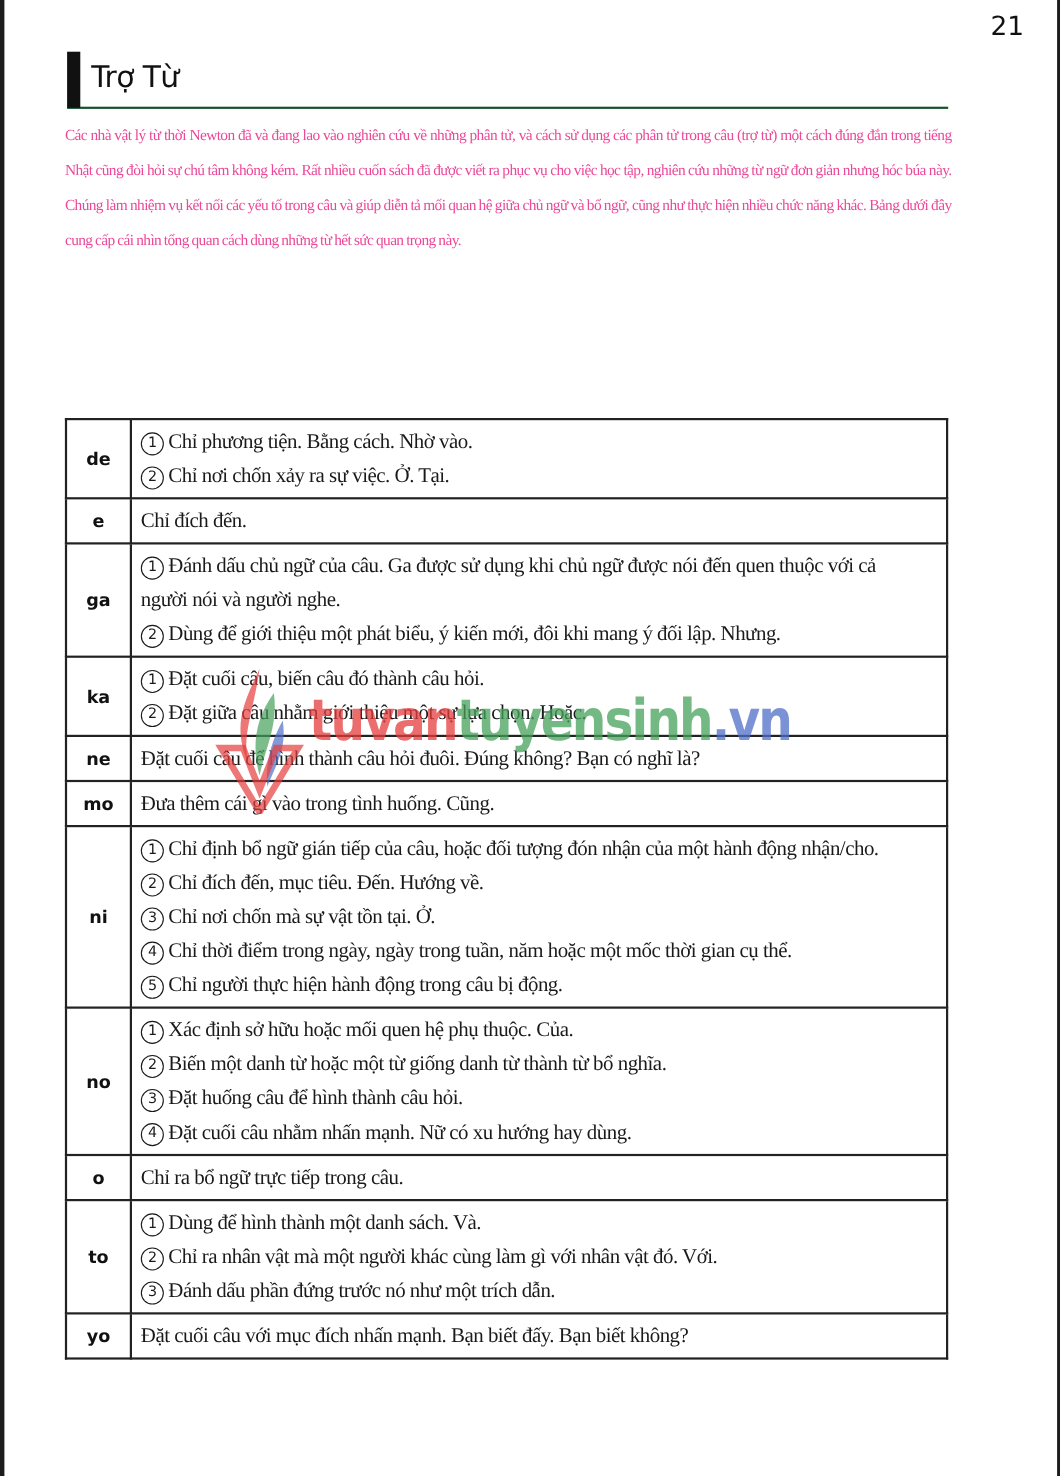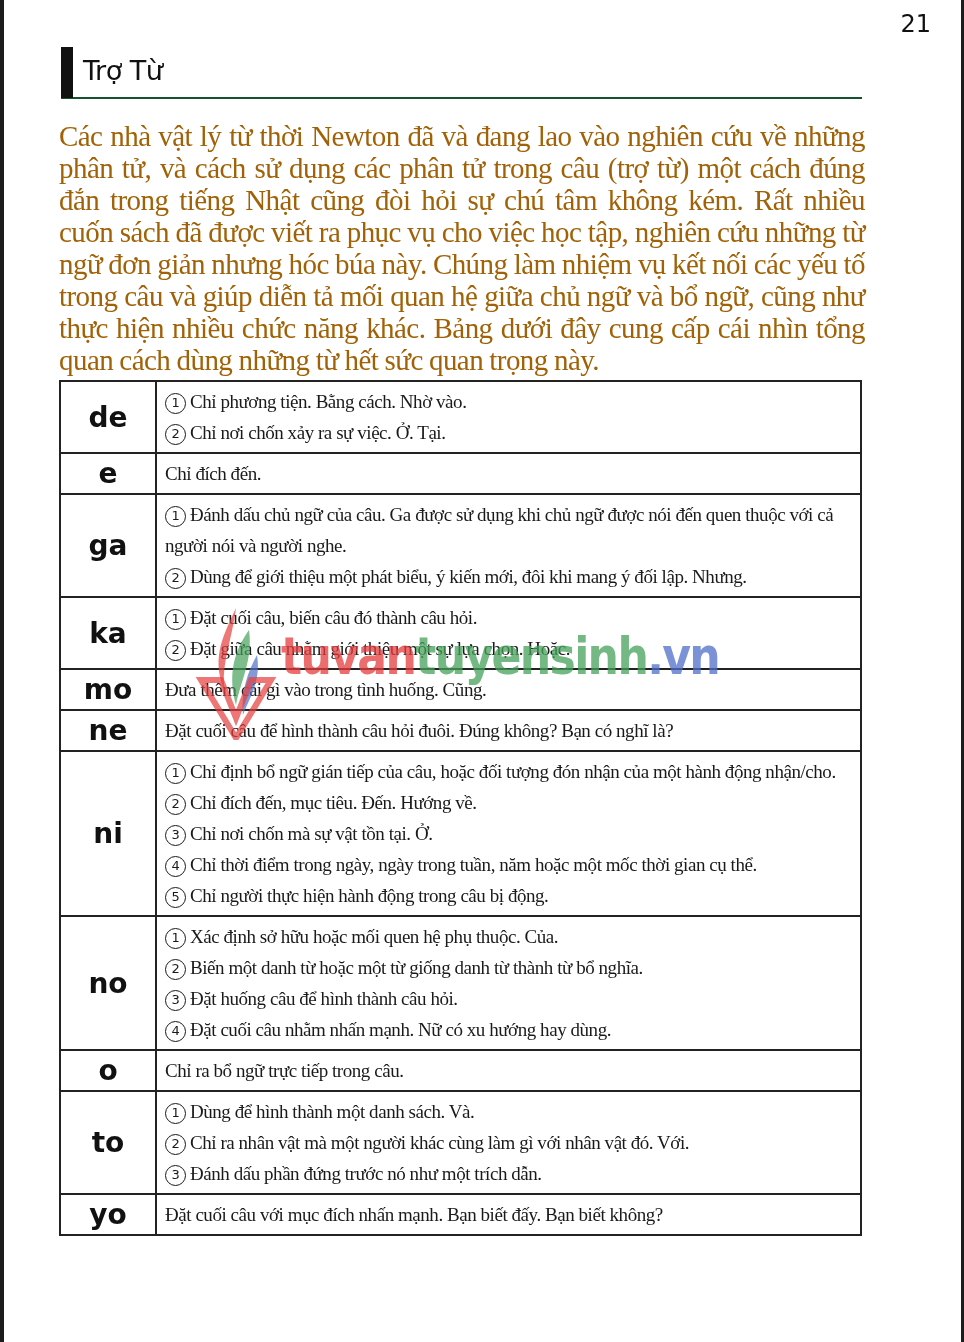--- a/index.html
+++ b/index.html
@@ -19,33 +19,33 @@
       border-bottom: 2px solid #14532d;
     }
     .heading-bar { position: absolute; left: 0; top: 0; width: 12px; height: 51px; background: #111; }
     .heading-title {
       position: absolute; left: 22px; top: 8px;
       font-family: "DejaVu Sans", sans-serif; font-size: 27px; font-weight: normal; color: #111;
       letter-spacing: -0.5px;
     }
 
     .intro {
-      position: absolute; left: 59px; top: 120px; width: 806px;
-      font-size: 29px; line-height: 32px; color: #a16207; letter-spacing: -0.55px;
+      position: absolute; left: 59px; top: 108px; width: 806px;
+      font-size: 14px; line-height: 32px; color: #ec4899; letter-spacing: -0.55px;
       text-align: justify; word-spacing: -0.5px;
     }
 
     table.particles {
       position: absolute; left: 59px; top: 380px; width: 803px;
       border-collapse: collapse; border: 2px solid #222;
     }
     table.particles td { border: 2px solid #222; vertical-align: middle; }
     td.particle {
-      width: 96px; text-align: center;
-      font-family: "DejaVu Sans", sans-serif; font-weight: bold; font-size: 28px; color: #111;
+      width: 59px; text-align: center;
+      font-family: "DejaVu Sans", sans-serif; font-weight: bold; font-size: 16px; color: #111;
     }
     td.meaning {
       padding: 4px 22px 4px 8px;
       font-size: 19px; line-height: 31px; color: #1a1a1a; letter-spacing: -0.45px;
     }
     .item { display: block; }
     .num {
       display: inline-block; width: 21px; height: 21px; border: 1.6px solid #1a1a1a; border-radius: 50%;
       font-family: "DejaVu Sans", sans-serif; font-size: 13px; line-height: 18px; text-align: center;
       margin-right: 4px; vertical-align: 1px;
@@ -101,29 +101,29 @@
         </td>
       </tr>
       <tr>
         <td class="particle">ka</td>
         <td class="meaning">
           <span class="item"><span class="num">1</span><span>Đặt cuối câu, biến câu đó thành câu hỏi.</span></span>
           <span class="item"><span class="num">2</span><span>Đặt giữa câu nhằm giới thiệu một sự lựa chọn. Hoặc.</span></span>
         </td>
       </tr>
       <tr>
+        <td class="particle">ne</td>
+        <td class="meaning">
+          <span class="item"><span>Đặt cuối câu để hình thành câu hỏi đuôi. Đúng không? Bạn có nghĩ là?</span></span>
+        </td>
+      </tr>
+      <tr>
         <td class="particle">mo</td>
         <td class="meaning">
           <span class="item"><span>Đưa thêm cái gì vào trong tình huống. Cũng.</span></span>
-        </td>
-      </tr>
-      <tr>
-        <td class="particle">ne</td>
-        <td class="meaning">
-          <span class="item"><span>Đặt cuối câu để hình thành câu hỏi đuôi. Đúng không? Bạn có nghĩ là?</span></span>
         </td>
       </tr>
       <tr>
         <td class="particle">ni</td>
         <td class="meaning">
           <span class="item"><span class="num">1</span><span>Chỉ định bổ ngữ gián tiếp của câu, hoặc đối tượng đón nhận của một hành động nhận/cho.</span></span>
           <span class="item"><span class="num">2</span><span>Chỉ đích đến, mục tiêu. Đến. Hướng về.</span></span>
           <span class="item"><span class="num">3</span><span>Chỉ nơi chốn mà sự vật tồn tại. Ở.</span></span>
           <span class="item"><span class="num">4</span><span>Chỉ thời điểm trong ngày, ngày trong tuần, năm hoặc một mốc thời gian cụ thể.</span></span>
           <span class="item"><span class="num">5</span><span>Chỉ người thực hiện hành động trong câu bị động.</span></span>

